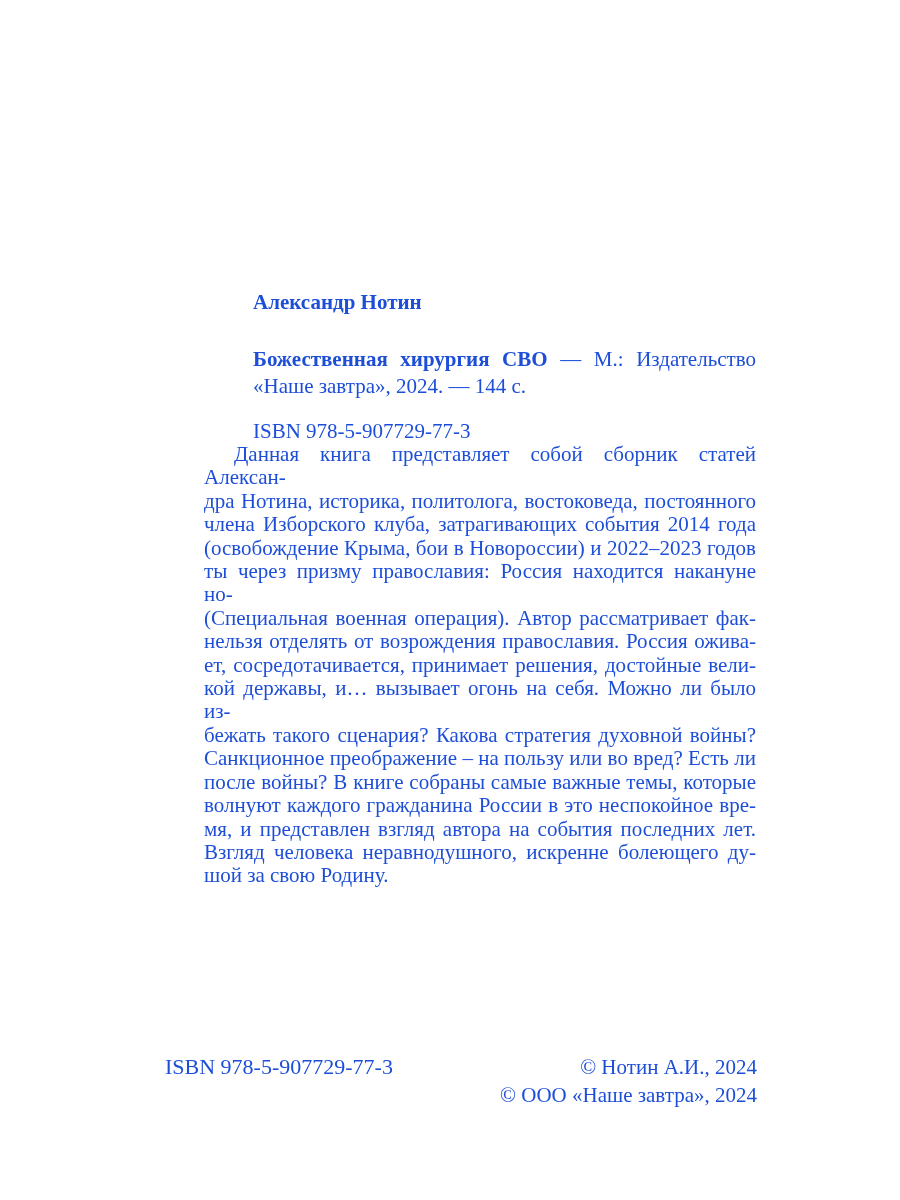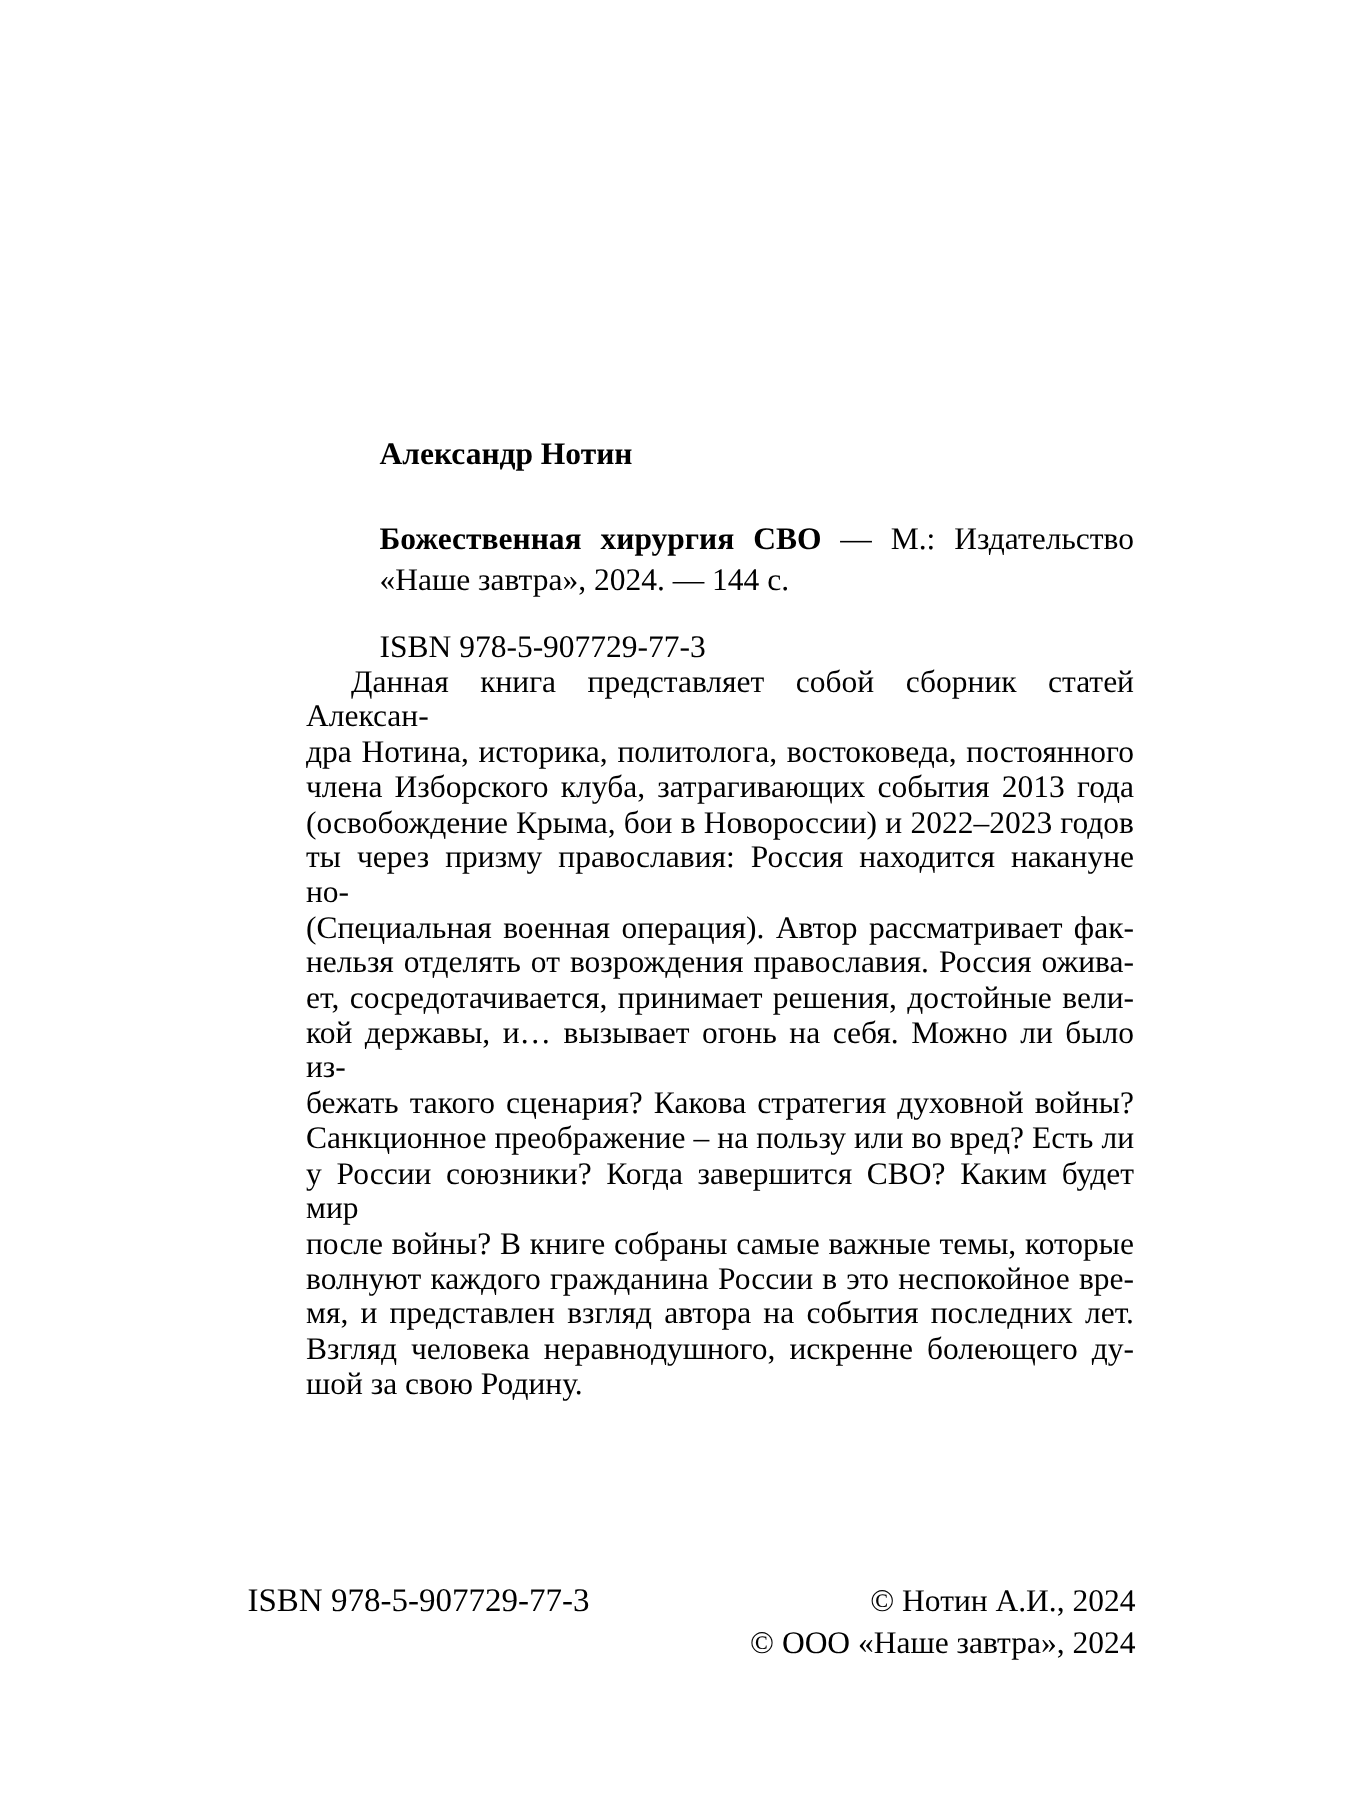--- a/index.html
+++ b/index.html
@@ -1,21 +1,21 @@
 <!DOCTYPE html>
 <html><head>
 <meta charset="utf-8">
 <style>
   html,body{margin:0;padding:0;background:#ffffff;}
   .page{
     position:relative;
     width:900px;height:1200px;
     background:#ffffff;
     font-family:"Liberation Serif", serif;
-    color:#000000;
+    color:#1d4ed8;
     overflow:hidden;
   }
   
   .imprint{
     position:absolute;
     left:253px; top:289px; width:503px;
     font-size:21px; line-height:27px;
   }
   .imprint .author-line{font-weight:bold;}
   .imprint .title-line{
@@ -60,30 +60,29 @@
     <div class="author-line">Александр Нотин</div>
     <div class="title-line"><span class="t-bold">Божественная хирургия СВО</span> <span>— М.: Издательство</span></div>
     <div class="pub-line">«Наше завтра», 2024. — 144 с.</div>
     <div class="isbn-line">ISBN 978-5-907729-77-3</div>
   </div>
 
   <div class="annotation">
 
   <div class="ann-line first">Данная книга представляет собой сборник статей Алексан-</div>
       <div class="ann-line">дра Нотина, историка, политолога, востоковеда, постоянного</div>
-      <div class="ann-line">члена Изборского клуба, затрагивающих события 2013 года</div>
+      <div class="ann-line">члена Изборского клуба, затрагивающих события 2014 года</div>
       <div class="ann-line">(освобождение Крыма, бои в Новороссии) и 2022–2023 годов</div>
       <div class="ann-line">ты через призму православия: Россия находится накануне но-</div>
       <div class="ann-line">(Специальная военная операция). Автор рассматривает фак-</div>
       <div class="ann-line">нельзя отделять от возрождения православия. Россия ожива-</div>
       <div class="ann-line">ет, сосредотачивается, принимает решения, достойные вели-</div>
       <div class="ann-line">кой державы, и… вызывает огонь на себя. Можно ли было из-</div>
       <div class="ann-line">бежать такого сценария? Какова стратегия духовной войны?</div>
       <div class="ann-line">Санкционное преображение – на пользу или во вред? Есть ли</div>
-      <div class="ann-line">у России союзники? Когда завершится СВО? Каким будет мир</div>
       <div class="ann-line">после войны? В книге собраны самые важные темы, которые</div>
       <div class="ann-line">волнуют каждого гражданина России в это неспокойное вре-</div>
       <div class="ann-line">мя, и представлен взгляд автора на события последних лет.</div>
       <div class="ann-line">Взгляд человека неравнодушного, искренне болеющего ду-</div>
       <div class="ann-line last">шой за свою Родину.</div>
     </div>
 
   <div class="footer-isbn">ISBN 978-5-907729-77-3</div>
 
   <div class="footer-copy">

